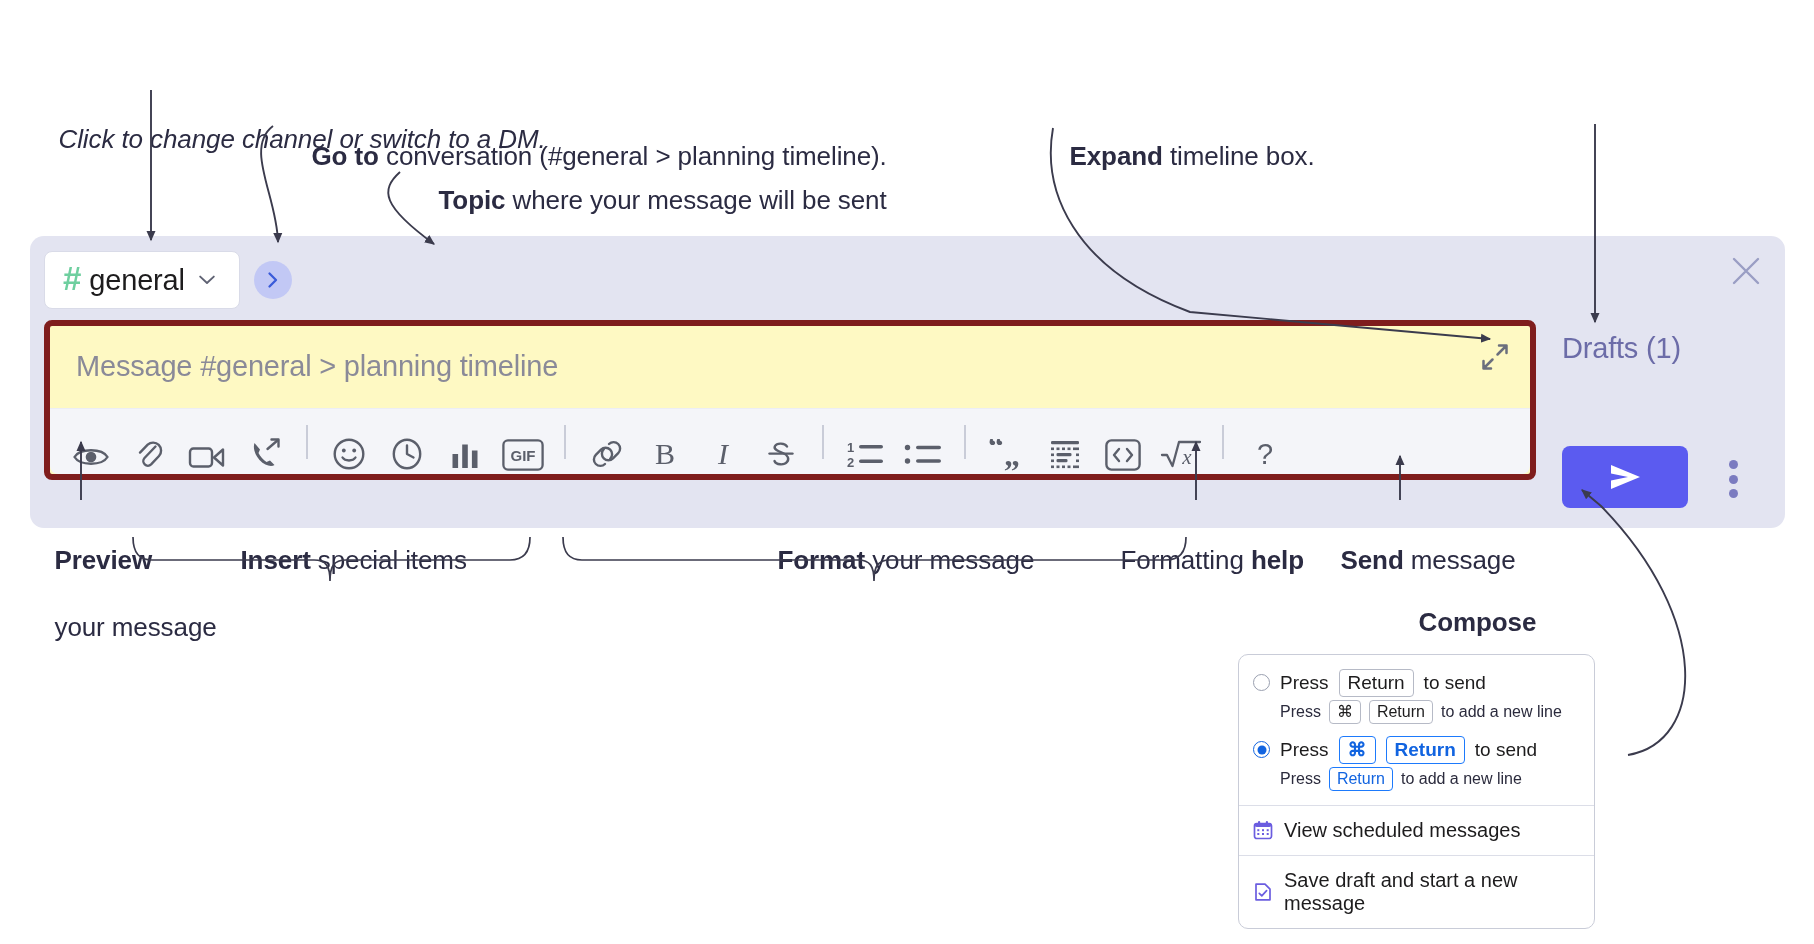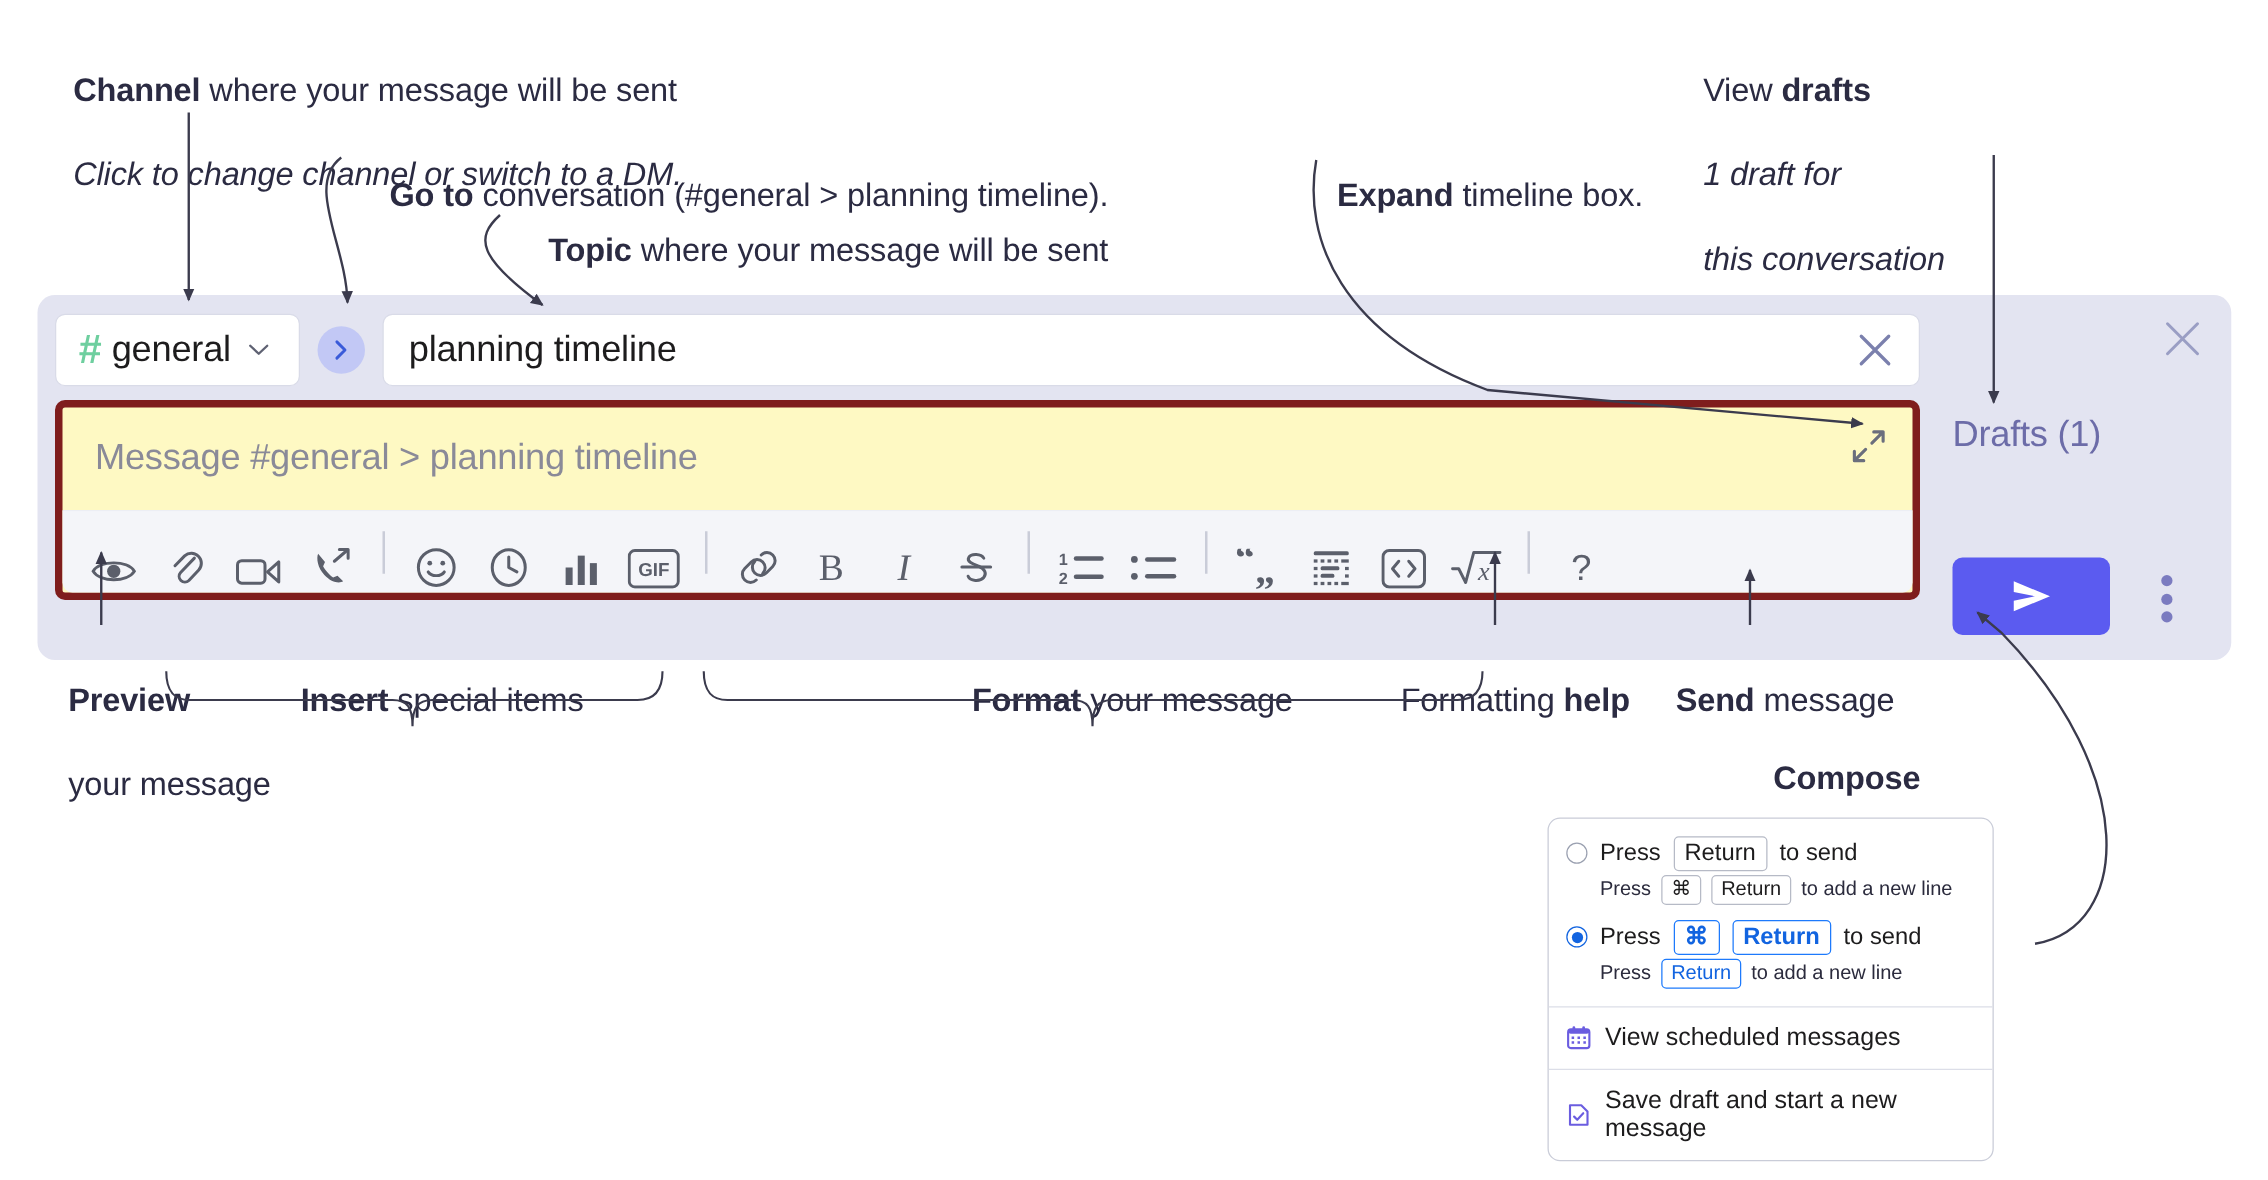--- a/index.html
+++ b/index.html
@@ -308,41 +308,36 @@
     width: 1814px; height: 944px;
     pointer-events: none;
   }
 </style>
 </head>
 <body>
 
 <div id="root">
 
   <div class="anno" style="left:30px; top:22px;">
-    <span><b>Channel</b><span> where your message will be sent</span></span><br>
+    <br>
     <span class="it">Click to change channel or switch to a DM.</span>
   </div>
 
   <div class="anno" style="left:283px; top:106px;">
     <b>Go to</b><span> conversation (#general &gt; planning timeline).</span>
   </div>
 
   <div class="anno" style="left:410px; top:150px;">
     <b>Topic</b><span> where your message will be sent</span>
   </div>
 
   <div class="anno" style="left:1041px; top:106px;">
     <b>Expand</b><span> timeline box.</span>
   </div>
 
-  <div class="anno" style="left:1334px; top:22px;">
-    <span><span>View </span><b>drafts</b></span><br>
-    <span class="it">1 draft for</span><br>
-    <span class="it">this conversation</span>
-  </div>
 
   <div class="anno" style="left:26px; top:510px;">
     <b>Preview</b><br>
     <span>your message</span>
   </div>
 
   <div class="anno" style="left:212px; top:510px;">
     <b>Insert</b><span> special items</span>
   </div>
 
@@ -377,26 +372,20 @@
             <path d="M1.2 1.6 L8 8 L14.8 1.6" fill="none" stroke="#5f6273" stroke-width="1.9" stroke-linecap="round" stroke-linejoin="round"></path>
           </svg>
         </div>
 
         <div id="goto-btn">
           <svg width="18" height="20" viewBox="0 0 18 20">
             <path d="M5.5 3.5 L12 10 L5.5 16.5" fill="none" stroke="#3a5bd9" stroke-width="2.3" stroke-linecap="round" stroke-linejoin="round"></path>
           </svg>
         </div>
 
-        <div id="topic-field">
-          <span class="tval">planning timeline</span>
-          <svg id="topic-clear" viewBox="0 0 34 34">
-            <path d="M6 6 L28 28 M28 6 L6 28" fill="none" stroke="#7b80ad" stroke-width="2.6" stroke-linecap="round"></path>
-          </svg>
-        </div>
 
       </div>
 
       <div id="message-box">
         <span id="message-placeholder">Message #general &gt; planning timeline</span>
 
         <svg id="expand-btn" viewBox="0 0 34 34">
           <path d="M19.5 14.5 L28.5 5.5 M28.5 5.5 L21.0 5.5 M28.5 5.5 L28.5 13.0" fill="none" stroke="#6b6f7d" stroke-width="2.5" stroke-linecap="round" stroke-linejoin="round"></path>
           <path d="M14.5 19.5 L5.5 28.5 M5.5 28.5 L13.0 28.5 M5.5 28.5 L5.5 21.0" fill="none" stroke="#6b6f7d" stroke-width="2.5" stroke-linecap="round" stroke-linejoin="round"></path>
         </svg>

